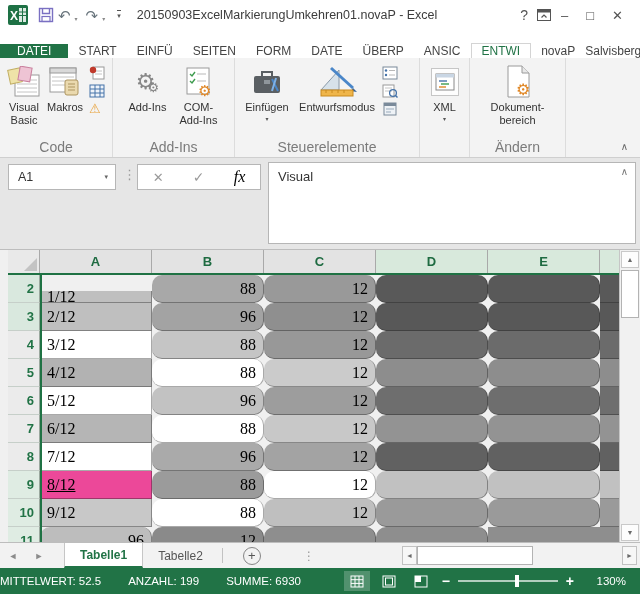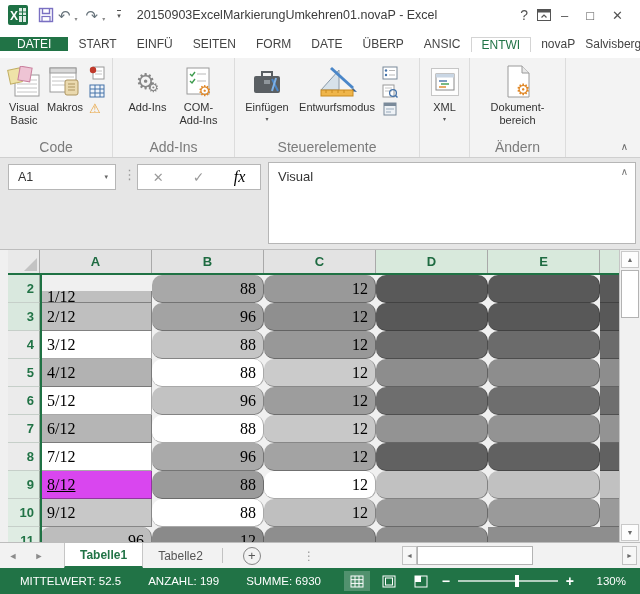--- a/index.html
+++ b/index.html
@@ -12,21 +12,21 @@
   .qat { display:flex; align-items:center; gap:2px; }
   .qbtn { color:#68747c; font-size:15px; line-height:1; padding:0 2px; cursor:default; }
   .qdrop { font-size:6px; color:#8a8a8a; margin:6px 4px 0 0; }
   .qmore { font-size:7px; color:#555; border-top:1px solid #555; margin-left:6px; padding-top:1px; }
   .wtitle { font-size:12.5px; color:#3c3c3c; margin-left:16px; white-space:nowrap; }
   .tspacer { flex:1; }
   .winbtn { color:#535353; font-size:13px; padding:2px 9px; }
   .help { font-size:14px; color:#535353; padding:2px 8px; }
 
   
-  .tabrow { height:28px; background:#fff; display:flex; align-items:center; }
+  .tabrow { height:28px; background:#fff; display:flex; align-items:flex-end; }
   .filetab { background:#217346; color:#fff; font-size:12px; display:flex; align-items:center; padding:0 17px; }
   #rtabs { display:flex; align-items:stretch; }
   .rtab { font-size:12px; color:#444; display:flex; align-items:center; padding:0 10px; }
   .rtab.active { background:#fff; border:1px solid #d4d4d4; border-bottom:none; color:#217346; }
   .account { margin-left:auto; display:flex; align-items:center; gap:7px; padding-right:4px; }
   .accname { font-size:12px; color:#444; }
 
   
   .ribbon { height:100px; background:#f3f3f3; border-bottom:1px solid #cfcfcf; display:flex; position:relative; }
   .rgroup { position:relative; border-right:1px solid #dcdcdc; padding:3px 4px 16px; display:flex; align-items:flex-start; }
@@ -97,21 +97,21 @@
   .ssep { width:1px; background:#c2c2c2; margin:5px 4px; }
   .addsheet { width:18px; height:18px; border:1px solid #868686; border-radius:50%; color:#555;
               display:flex; align-items:center; justify-content:center; font-size:13px; align-self:center; margin-left:16px; }
   .sdots { align-self:center; color:#9a9a9a; margin-left:42px; font-size:12px; }
   .hscroll { position:absolute; left:402px; right:3px; top:3px; height:19px; display:flex; }
   .hbtn { width:15px; background:#f7f7f7; border:1px solid #c2c2c2; display:flex; align-items:center; justify-content:center; font-size:7px; color:#6a6a6a; flex:none; }
   .hthumb { width:116px; background:#fff; border:1px solid #b3b3b3; flex:none; }
   .htrack { flex:1; }
 
   
-  .statusbar { height:26px; background:#217346; color:#fff; display:flex; align-items:center; padding-left:20px; font-size:11.5px; }
+  .statusbar { height:26px; background:#217346; color:#fff; display:flex; align-items:center; font-size:11.5px; }
   #sitems { display:flex; gap:27px; }
   .views { margin-left:auto; display:flex; gap:6px; align-items:center; }
   .vbtn { width:26px; height:20px; display:flex; align-items:center; justify-content:center; }
   .vbtn.on { background:rgba(255,255,255,.22); }
   .zminus,.zplus { font-size:14px; padding:0 8px; font-weight:bold; }
   .ztrack { width:100px; height:2px; background:rgba(255,255,255,.65); position:relative; }
   .zthumb { position:absolute; left:57px; top:-5px; width:4px; height:12px; background:#fff; }
   .zpct { margin:0 14px 0 8px; font-size:11.5px; width:36px; text-align:right; }
 </style>
 </head>
@@ -425,21 +425,21 @@
           <div class="rowhdr" style="background: rgb(235, 235, 235);">8</div>
           <div class="cell al" style="background: rgb(255, 255, 255);">7/12</div>
           <div class="cell ar" style="background: rgb(170, 170, 170);">96</div>
           <div class="cell ar" style="background: rgb(163, 163, 163);">12</div>
           <div class="cell ar" style="background: rgb(97, 97, 97);"></div>
           <div class="cell ar" style="background: rgb(97, 97, 97);"></div>
           <div class="sliver" style="background: rgb(97, 97, 97);"></div>
         </div>
         <div class="grow">
           <div class="rowhdr" style="background: rgb(223, 236, 227);">9</div>
-          <div class="cell al" style="background: #d946ef; text-decoration: underline;">8/12</div>
+          <div class="cell al" style="background: #ec4899; text-decoration: underline;">8/12</div>
           <div class="cell ar" style="background: rgb(155, 155, 155);">88</div>
           <div class="cell ar" style="background: rgb(255, 255, 255);">12</div>
           <div class="cell ar" style="background: rgb(193, 193, 193);"></div>
           <div class="cell ar" style="background: rgb(193, 193, 193);"></div>
           <div class="sliver" style="background: rgb(193, 193, 193);"></div>
         </div>
         <div class="grow">
           <div class="rowhdr" style="background: rgb(223, 236, 227);">10</div>
           <div class="cell al" style="background: rgb(200, 200, 200);">9/12</div>
           <div class="cell ar" style="background: rgb(255, 255, 255);">88</div>

